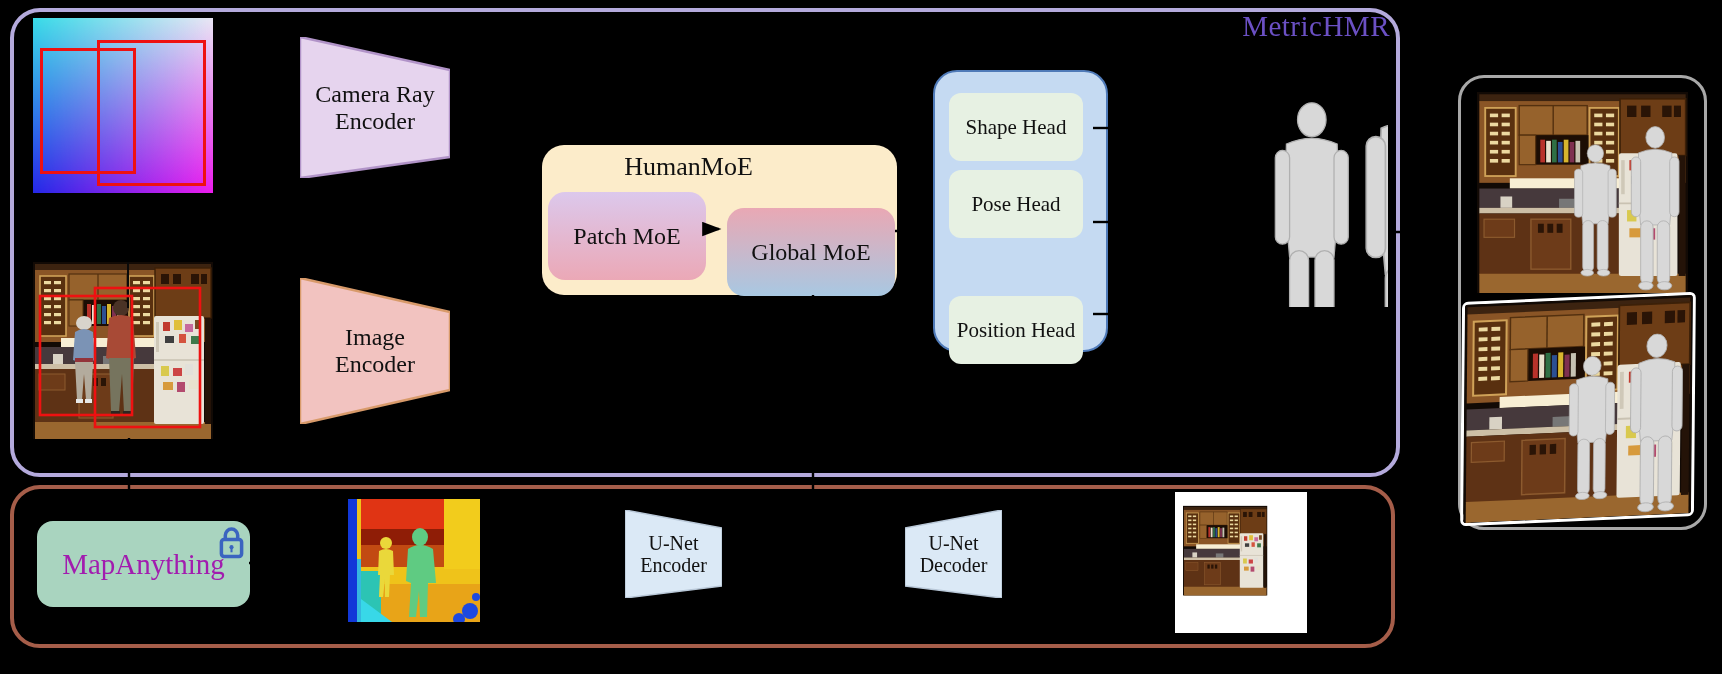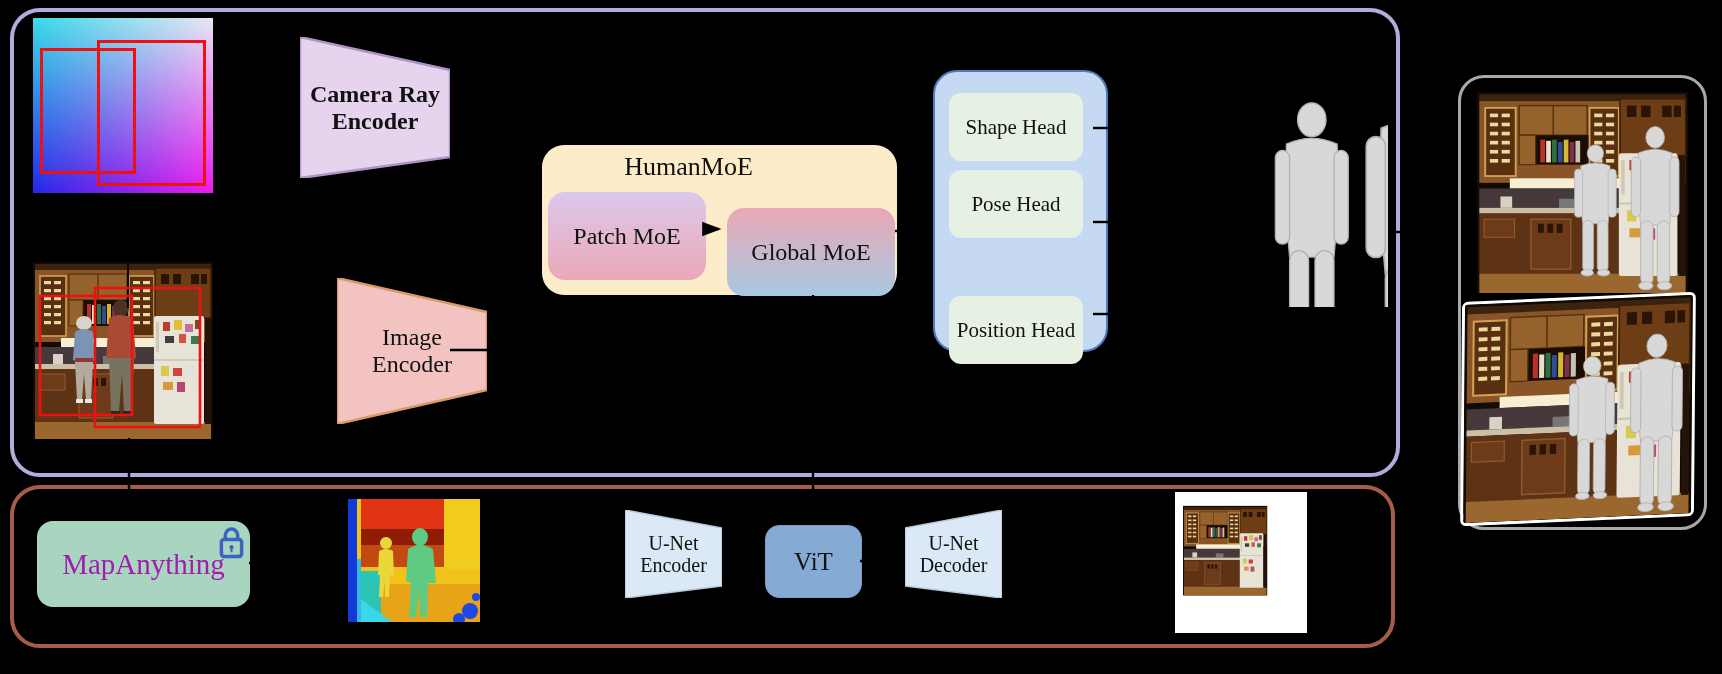--- a/index.html
+++ b/index.html
@@ -10,22 +10,22 @@
   
   #metric-box{left:10px;top:8px;width:1390px;height:469px;border:4px solid var(--metric-border,#b4aadc);border-radius:30px;}
   #geometry-box{left:10px;top:485px;width:1385px;height:163px;border:4px solid var(--geometry-border,#a55d49);border-radius:30px;}
   #output-panel{left:1458px;top:75px;width:249px;height:455px;border:3px solid var(--output-border,#a8a8a8);border-radius:26px;}
   #metric-title{left:1235px;top:10px;width:155px;text-align:right;font-size:29px;color:var(--metric-title,#6b50c4);letter-spacing:.5px;}
   
   .trap{position:absolute;}
   .trap svg{display:block;}
   .trap-label{position:absolute;inset:0;display:flex;flex-direction:column;align-items:center;justify-content:center;text-align:center;color:#111;line-height:1.12;}
   #camera-ray-encoder{left:300px;top:37px;width:150px;height:141px;}
-  #camera-ray-encoder .trap-label{font-size:24px;font-weight:bold;}
-  #image-encoder{left:300px;top:278px;width:150px;height:146px;margin-left:37px;}
+  #camera-ray-encoder .trap-label{font-size:24px;}
+  #image-encoder{left:300px;top:278px;width:150px;height:146px;}
   #image-encoder .trap-label{font-size:24px;}
   #unet-encoder{left:625px;top:510px;width:97px;height:88px;}
   #unet-decoder{left:905px;top:510px;width:97px;height:88px;}
   #unet-encoder .trap-label,#unet-decoder .trap-label{font-size:20px;}
   
   #human-moe{left:542px;top:145px;width:355px;height:150px;background:var(--humanmoe-fill,#fcecca);border-radius:22px;}
   #human-moe-title{left:0;top:7px;width:293px;text-align:center;font-size:26px;color:#111;}
   #patch-moe{left:6px;top:47px;width:158px;height:88px;border-radius:17px;
      background:linear-gradient(to bottom,var(--patch-top,#dcc8ec),var(--patch-bottom,#eba8b6));
      display:flex;align-items:center;justify-content:center;font-size:24px;color:#111;}
@@ -175,20 +175,21 @@
             <use href="#meshfig"></use>
           </g>
         <g transform="translate(80,30) scale(0.80,0.82)">
             <use href="#meshfig"></use>
           </g>
       </symbol>
     </defs>
   </svg>
 
   <div id="metric-box" class="abs box-border"></div>
+  <div id="metric-title" class="abs">MetricHMR</div>
 
   <div id="ray-map" class="abs">
     <svg class="fit" viewBox="0 0 180 175" preserveAspectRatio="none">
       <defs>
         <linearGradient id="g1" x1="0" y1="0" x2="0" y2="1">
           <stop offset="0" stop-color="#38dce8"></stop>
             <stop offset="1" stop-color="#2428e8"></stop>
         </linearGradient>
         <linearGradient id="g2" x1="0" y1="0" x2="0" y2="1">
           <stop offset="0" stop-color="#eae6f4"></stop>
@@ -329,21 +330,20 @@
   <div id="unet-encoder" class="trap">
     <svg class="fit" viewBox="0 0 97 88" preserveAspectRatio="none">
       <polygon points="0,0 97,18 97,76 0,88" fill="#dbe9f6" stroke="#b9c8d8" stroke-width="1.5"></polygon>
     </svg>
     <div class="trap-label">
       <span>U-Net</span>
       <span>Encoder</span>
     </div>
   </div>
 
-  <div id="vit" class="abs">ViT</div>
 
   <div id="unet-decoder" class="trap">
     <svg class="fit" viewBox="0 0 97 88" preserveAspectRatio="none">
       <polygon points="0,18 97,0 97,88 0,76" fill="#dbe9f6" stroke="#b9c8d8" stroke-width="1.5"></polygon>
     </svg>
     <div class="trap-label">
       <span>U-Net</span>
       <span>Decoder</span>
     </div>
   </div>

